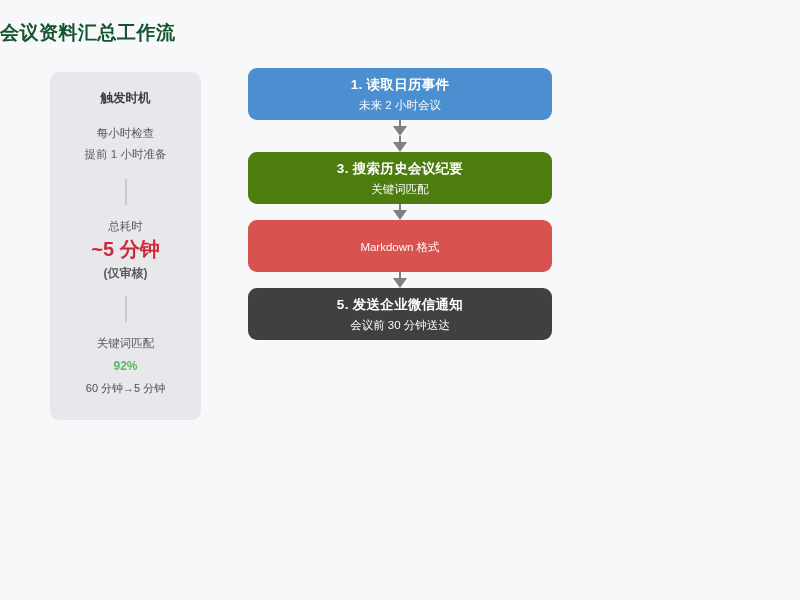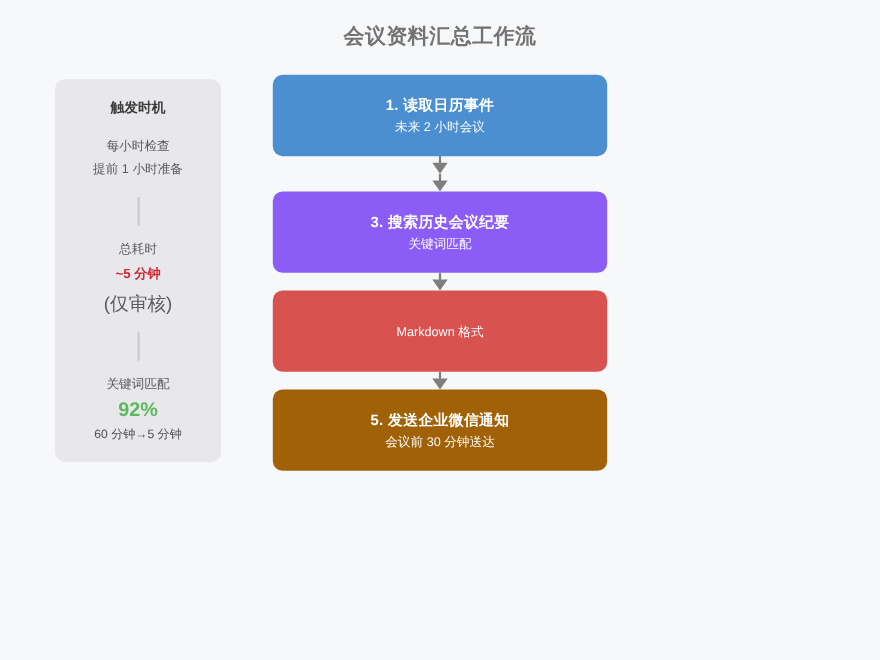--- a/index.html
+++ b/index.html
@@ -15,24 +15,23 @@
     position: relative;
     overflow: hidden;
   }
 
   
   #page-title {
     position: absolute;
     left: 0;
     top: 20px;
     width: 800px;
-    text-align: center;
     font-size: 19px;
     font-weight: bold;
-    color: #737373;
+    color: #14532d;
     letter-spacing: 0.5px;
   }
 
   
   #sidebar-panel {
     position: absolute;
     left: 50px;
     top: 72px;
     width: 151px;
     height: 348px;
@@ -67,60 +66,61 @@
   }
 
   .sb-label {
     font-size: 11.5px;
     color: #5a5a5a;
     text-align: center;
     margin-bottom: 2px;
   }
 
   .sb-big-red {
+    font-size: 20px;
+    font-weight: bold;
+    color: #cc2a36;
+    text-align: center;
+    line-height: 26px;
+  }
+
+  .sb-big-green {
     font-size: 12px;
-    font-weight: bold;
-    color: #cc2a36;
-    text-align: center;
-    line-height: 26px;
-  }
-
-  .sb-big-green {
-    font-size: 18px;
     font-weight: bold;
     color: #5cb85c;
     text-align: left;
     line-height: 26px;
   }
 
   .sb-note {
-    font-size: 17px;
+    font-size: 12px;
     color: #5a5a5a;
     text-align: center;
     margin-top: 3px;
+    font-weight: bold;
   }
 
   .sb-sub {
     font-size: 11px;
     color: #4f4f4f;
     text-align: center;
     margin-top: 2px;
   }
 
   
   #flow-column {
     position: absolute;
     left: 248px;
     top: 68px;
     width: 304px;
   }
 
   .flow-node {
     width: 304px;
-    height: 74px;
+    height: 52px;
     border-radius: 9px;
     display: flex;
     flex-direction: column;
     align-items: center;
     justify-content: center;
     color: #ffffff;
   }
 
   .flow-title {
     font-size: 13.5px;
@@ -204,34 +204,34 @@
   <div class="flow-connector">
     <div class="stem" style="background: rgb(127, 127, 127);"></div>
     <div class="head" style="border-top-color: rgb(127, 127, 127);"></div>
   </div>
 
   <div class="flow-connector">
     <div class="stem" style="background: rgb(127, 127, 127);"></div>
     <div class="head" style="border-top-color: rgb(127, 127, 127);"></div>
   </div>
 
-  <div class="flow-node" style="background: #8b5cf6;">
+  <div class="flow-node" style="background: #4d7c0f;">
     <div class="flow-title">3. 搜索历史会议纪要</div>
     <div class="flow-sub">关键词匹配</div>
   </div>
   <div class="flow-connector">
     <div class="stem" style="background: rgb(127, 127, 127);"></div>
     <div class="head" style="border-top-color: rgb(127, 127, 127);"></div>
   </div>
 
   <div class="flow-node" style="background: rgb(216, 82, 80);">
     <div class="flow-sub">Markdown 格式</div>
   </div>
   <div class="flow-connector">
     <div class="stem" style="background: rgb(127, 127, 127);"></div>
     <div class="head" style="border-top-color: rgb(127, 127, 127);"></div>
   </div>
 
-  <div class="flow-node" style="background: #a16207; text-align: right;">
+  <div class="flow-node" style="background: #404040; text-align: right;">
     <div class="flow-title">5. 发送企业微信通知</div>
     <div class="flow-sub">会议前 30 分钟送达</div>
   </div>
 </div>
 
 </body></html>

